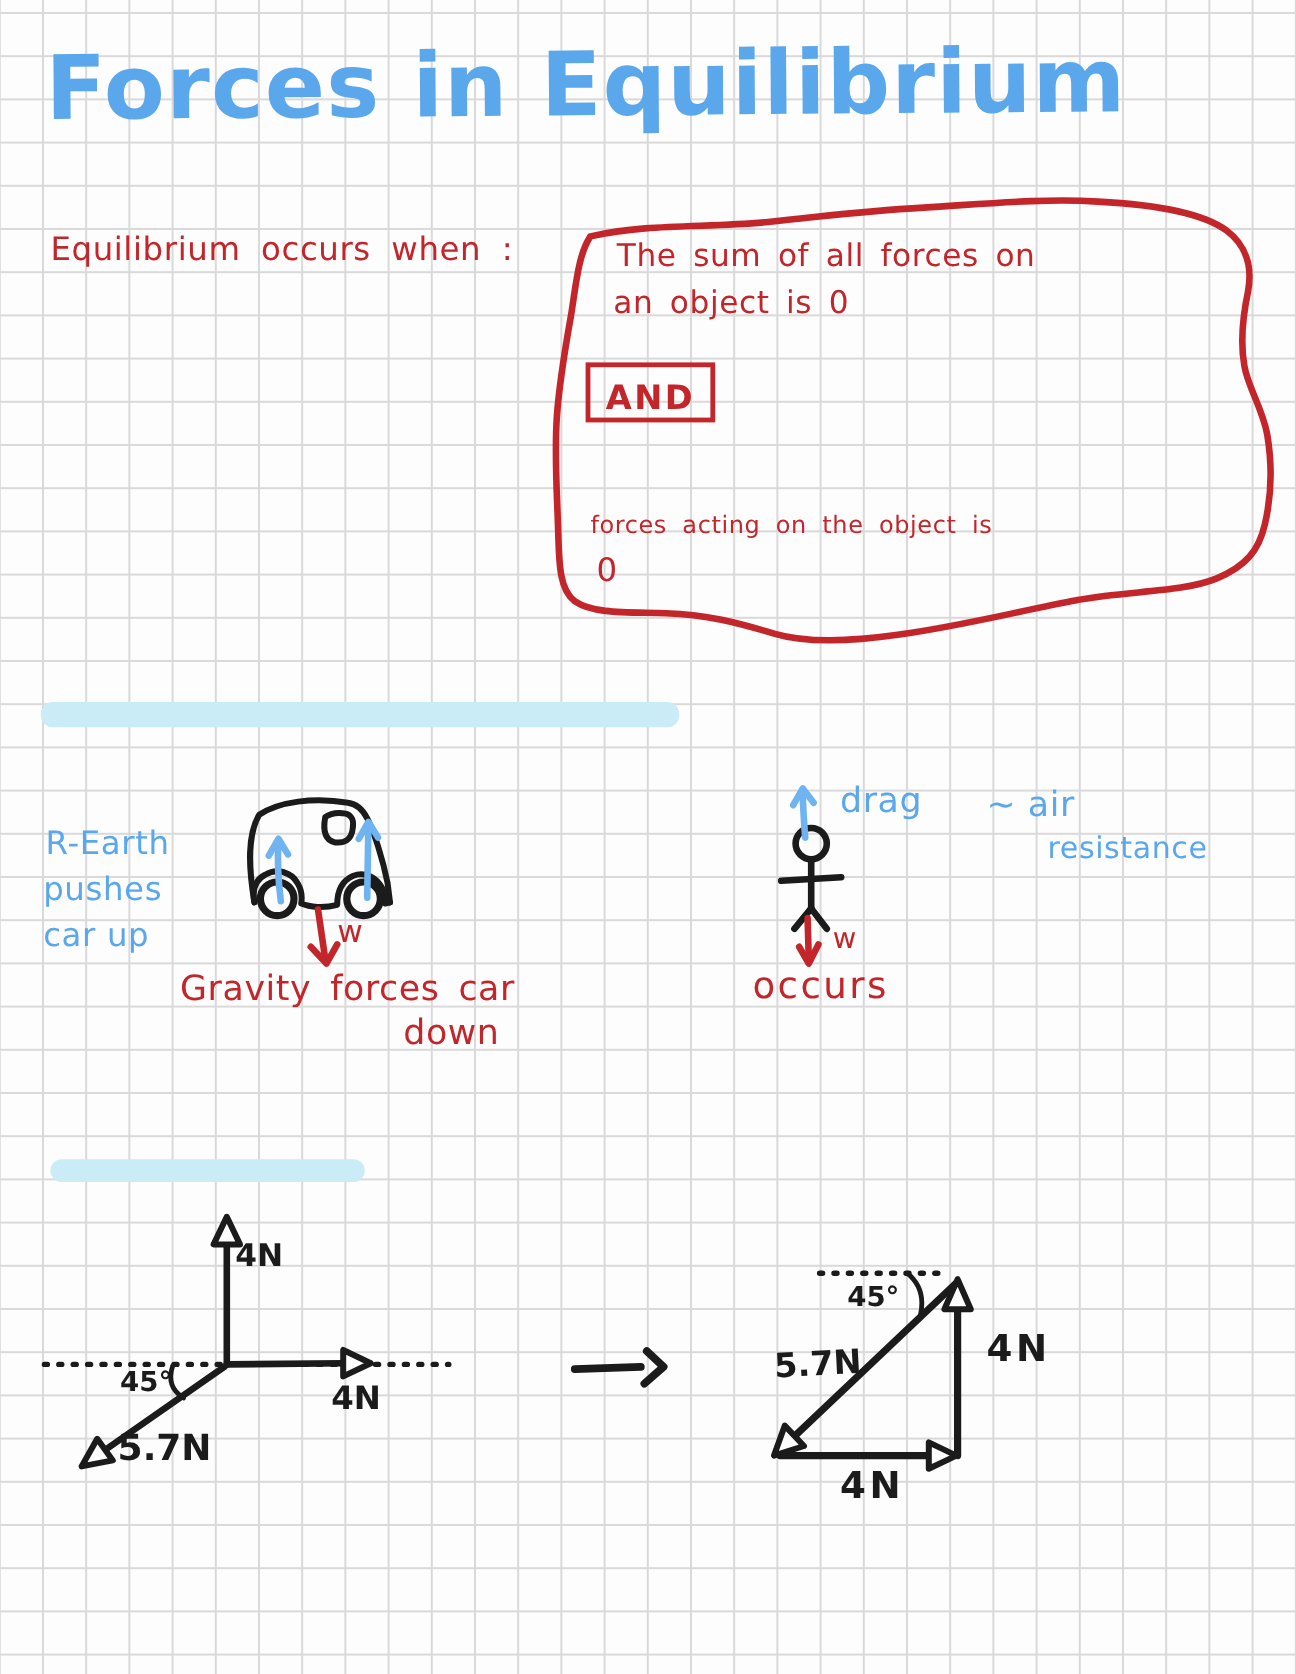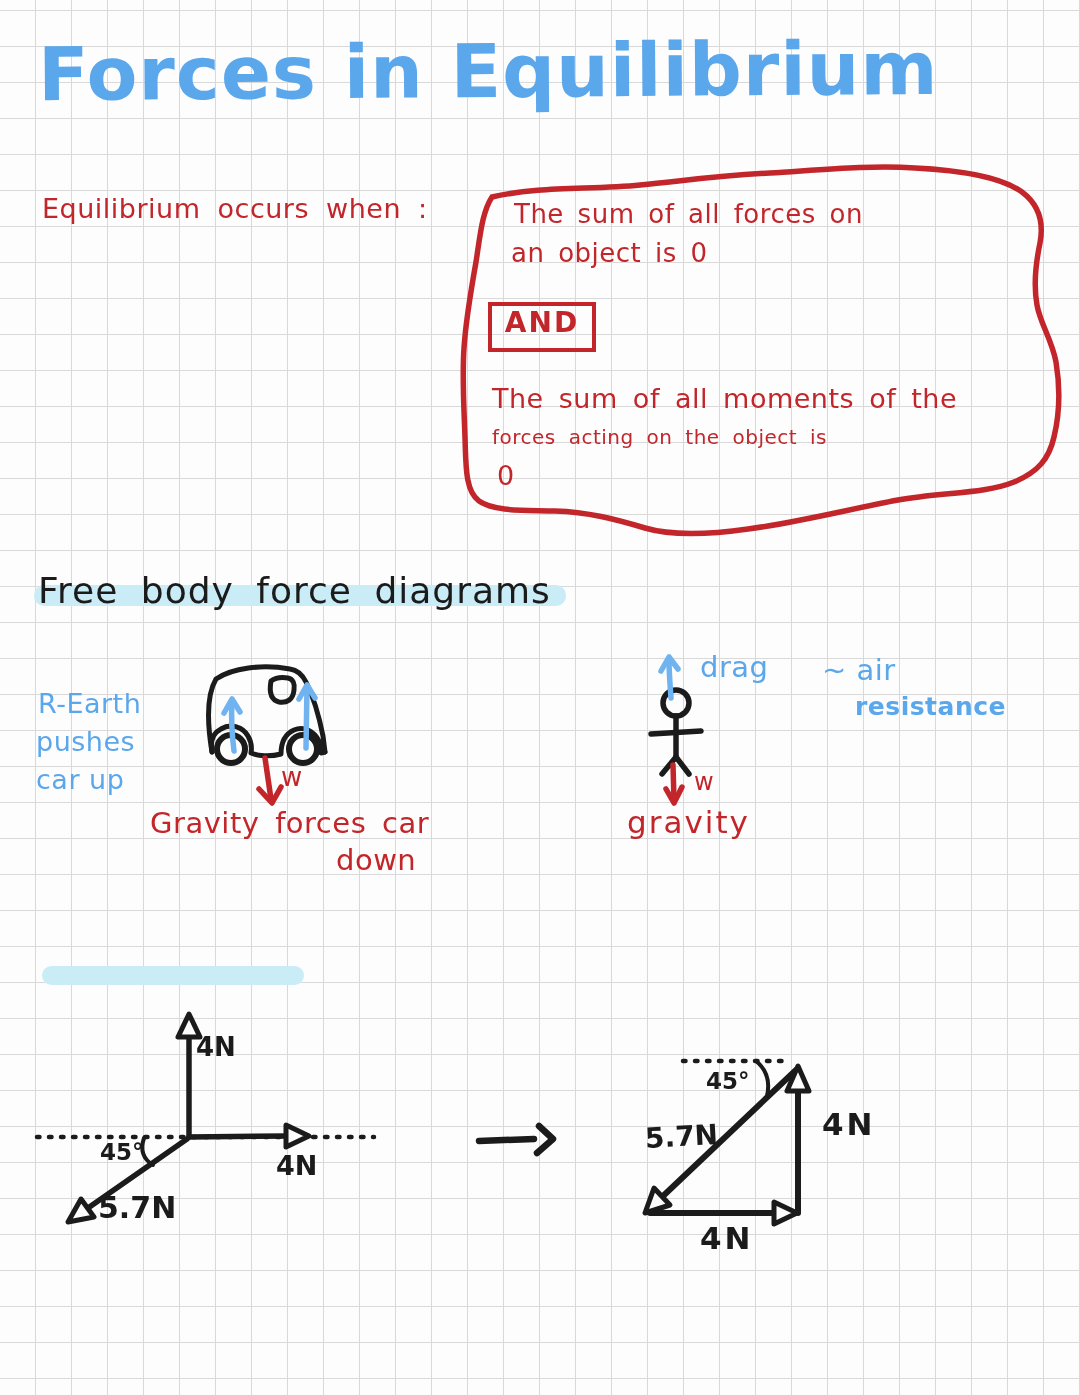--- a/index.html
+++ b/index.html
@@ -21,21 +21,21 @@
   .red{color:#C2262B;}
   .title{
     font-size:74px;font-weight:700;letter-spacing:1px;
     transform:rotate(-0.4deg);
   }
   .hl{position:absolute;background:#C9ECF7;border-radius:10px;}
   .heading{font-size:36px;font-weight:400;color:#1b1b1b;word-spacing:10px;letter-spacing:1px;}
   .hand{letter-spacing:0.5px;}
   .andbox{
     position:absolute;left:488px;top:302px;width:100px;height:42px;
-    border:4px solid #C2262B;display:flex;align-items:flex-start;justify-content:center;
+    border:4px solid #C2262B;display:flex;align-items:flex-end;justify-content:center;
     font-size:28px;font-weight:700;color:#C2262B;letter-spacing:2px;
   }
   svg.sketch{position:absolute;left:0;top:0;pointer-events:none;}
   .lbl{font-weight:700;color:#1b1b1b;}
 </style>
 </head>
 <body>
 
 <div class="page">
 
@@ -43,39 +43,37 @@
 
   <div class="abs red hand" style="left:42px;top:193px;font-size:27px;word-spacing:8px;">Equilibrium occurs when :</div>
 
   <div class="abs red hand" style="left:514px;top:199px;font-size:26px;word-spacing:5px;">The sum of all forces on</div>
   <div class="abs red hand" style="left:511px;top:238px;font-size:26px;word-spacing:5px;">an object is 0</div>
 
   <div class="andbox">
     <span>AND</span>
   </div>
 
-  <div class="abs red hand" style="left:492px;top:383px;font-size:27px;word-spacing:6px;">The sum of all moments of the</div>
   <div class="abs red hand" style="left:492px;top:425px;font-size:20px;word-spacing:6px;">forces acting on the object is</div>
   <div class="abs red hand" style="left:497px;top:460px;font-size:27px;">0</div>
 
   <div class="hl" style="left:34px;top:585px;width:532px;height:21px;"></div>
-  <div class="abs heading" style="left:38px;top:570px;">Free body force diagrams</div>
 
   <div class="abs blue hand" style="left:38px;top:688px;font-size:27px;">R-Earth</div>
   <div class="abs blue hand" style="left:36px;top:726px;font-size:27px;">pushes</div>
   <div class="abs blue hand" style="left:36px;top:764px;font-size:27px;">car up</div>
   <div class="abs red hand" style="left:281px;top:762px;font-size:26px;">w</div>
   <div class="abs red hand" style="left:150px;top:806px;font-size:29px;word-spacing:6px;">Gravity forces car</div>
   <div class="abs red hand" style="left:336px;top:843px;font-size:29px;">down</div>
 
   <div class="abs blue hand" style="left:700px;top:650px;font-size:29px;">drag</div>
   <div class="abs blue hand" style="left:822px;top:653px;font-size:29px;">~ air</div>
-  <div class="abs blue hand" style="left:855px;top:692px;font-size:25px;font-weight:bold;">resistance</div>
+  <div class="abs blue hand" style="left:873px;top:692px;font-size:25px;">resistance</div>
   <div class="abs red hand" style="left:694px;top:768px;font-size:24px;">w</div>
-  <div class="abs red hand" style="left:627px;top:804px;font-size:31px;letter-spacing:2px;">gravity</div>
+  <div class="abs red hand" style="left:627px;top:804px;font-size:31px;letter-spacing:2px;">occurs</div>
 
   <div class="hl" style="left:42px;top:966px;width:262px;height:19px;"></div>
 
   <div class="abs lbl" style="left:196px;top:1032px;font-size:26px;">4N</div>
   <div class="abs lbl" style="left:276px;top:1150px;font-size:27px;">4N</div>
   <div class="abs lbl" style="left:98px;top:1190px;font-size:30px;">5.7N</div>
   <div class="abs lbl" style="left:100px;top:1139px;font-size:23px;">45°</div>
 
   <div class="abs lbl" style="left:706px;top:1068px;font-size:23px;">45°</div>
   <div class="abs lbl" style="left:645px;top:1120px;font-size:28px;transform:rotate(-3deg);">5.7N</div>

